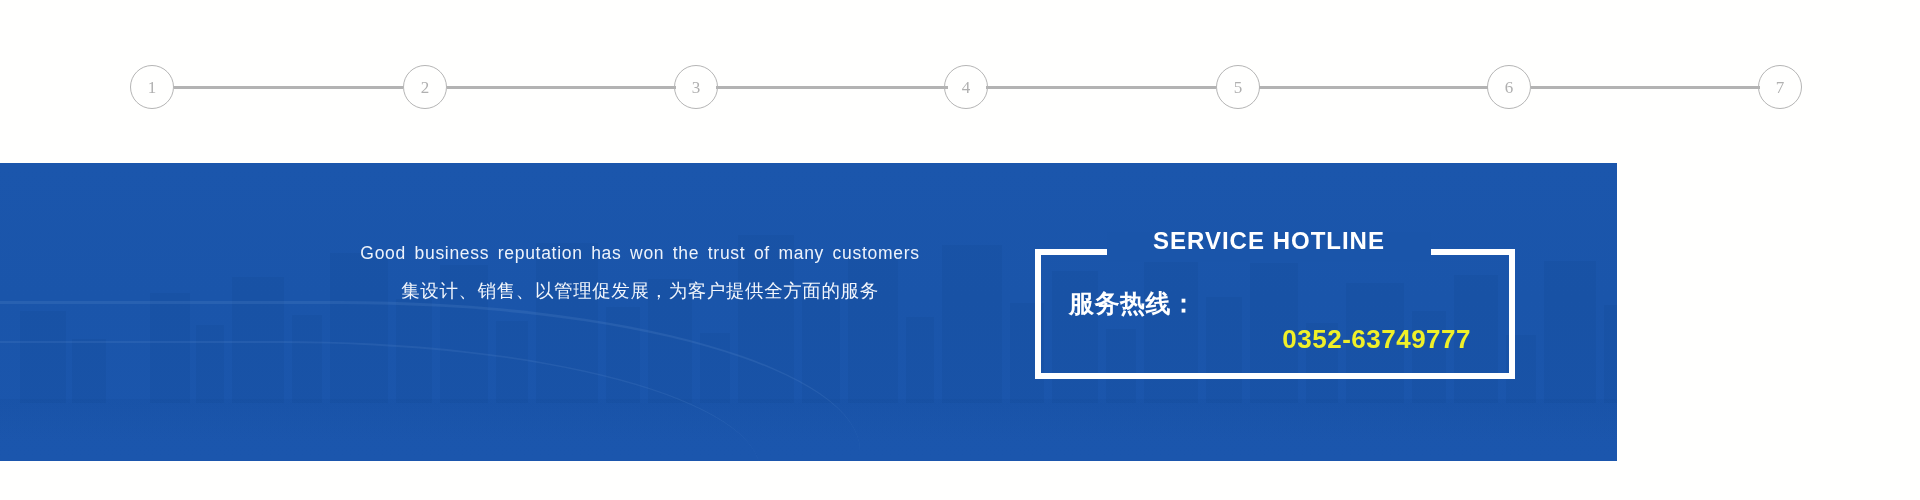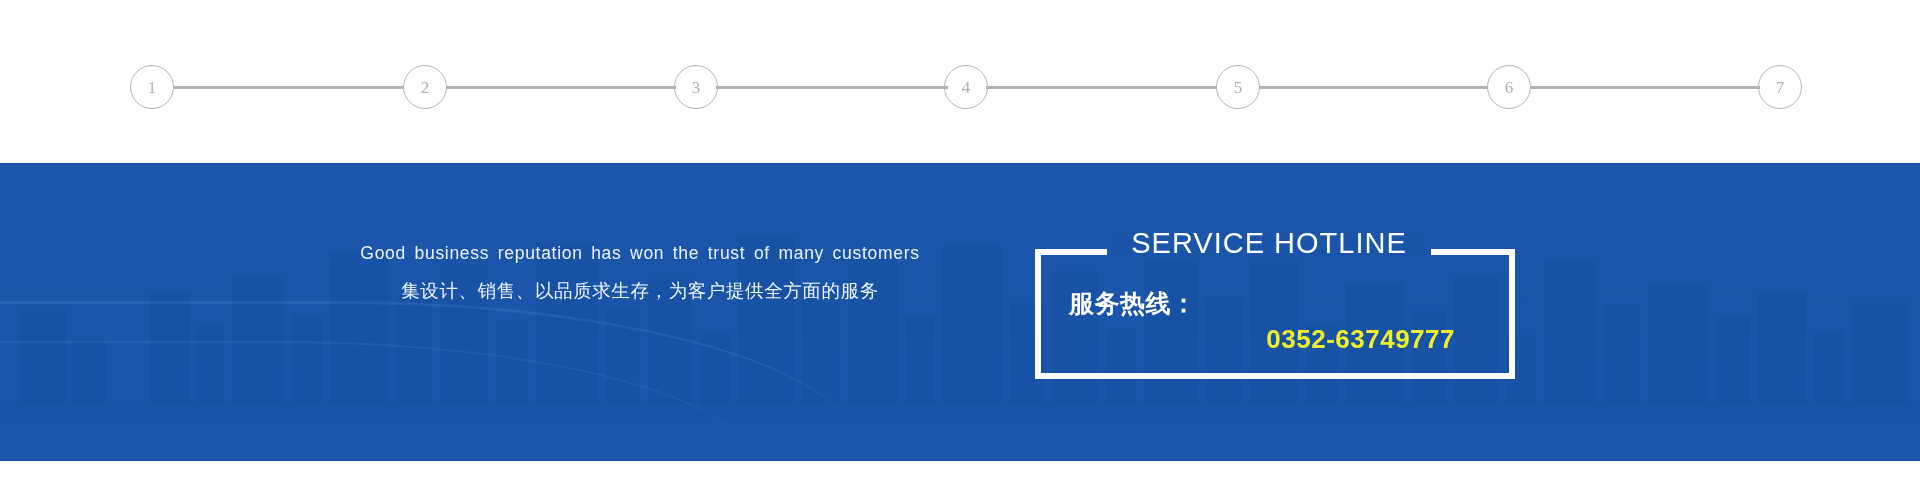--- a/index.html
+++ b/index.html
@@ -25,21 +25,21 @@
     background:transparent;
     display:flex; align-items:center; justify-content:center;
   }
   .step-node span {
     font-size:17px; color:#b0b0b0; line-height:1;
     font-family:"Liberation Serif","DejaVu Serif",serif;
   }
 
   
   #band {
-    position:absolute; left:0; top:163px; width:1920px; height:298px;
+    position:absolute; left:0; top:163px; width:1617px; height:298px;
     background:
       linear-gradient(180deg,#1b56ac 0%,#1a55aa 45%,#1b56ad 100%);
     overflow:hidden;
   }
   
   .sky { position:absolute; bottom:58px; opacity:.10; background:#0a3c84; }
   .ground {
     position:absolute; left:0; bottom:0; width:1920px; height:62px;
     background:linear-gradient(180deg, rgba(10,60,132,.10), rgba(27,86,172,0) 70%);
   }
@@ -84,25 +84,25 @@
     position:absolute; inset:0;
     border:6px solid #ffffff;
   }
   #hotline .notch {
     position:absolute; top:-17px; left:72px; width:324px; height:30px;
     background:#1a55aa;
   }
   #hotline .title {
     position:absolute; top:-22px; left:72px; width:324px;
     text-align:center; color:#ffffff;
-    font-size:29px; font-weight:400; letter-spacing:1px;
+    font-size:24px; font-weight:700; letter-spacing:1px;
     white-space:nowrap;
   }
   #hotline .rows {
-    position:absolute; left:0; right:16px; top:38px;
+    position:absolute; left:0; right:0; top:38px;
     padding:0 22px 0 34px;
   }
   .hl-row { display:flex; align-items:baseline; white-space:nowrap; }
   .hl-row.r1 { justify-content:flex-start; }
   .hl-row.r2 { justify-content:flex-end; padding-right:22px; margin-top:4px; }
   .hl-label {
     font-size:25px; font-weight:bold; color:#ffffff; letter-spacing:.5px;
   }
   .hl-num {
     font-size:26px; font-weight:bold; color:#f2f27a; color:#f0f028;
@@ -192,21 +192,21 @@
       <div class="sky" style="left:1758px;bottom:58px; width:48px;  height:110px;"></div>
       <div class="sky" style="left:1814px;bottom:58px; width:30px;  height:72px;"></div>
       <div class="sky" style="left:1852px;bottom:58px; width:56px;  height:100px;"></div>
       <div class="ground"></div>
       <div class="road"></div>
       <div class="road2"></div>
     </div>
 
     <div id="slogan">
       <div class="eng">Good business  reputation has  won  the  trust  of  many  customers</div>
-      <div class="cn-sub">集设计、销售、以品质求生存，为客户提供全方面的服务</div>
+      <div class="cn-sub">集设计、销售、以管理促发展，为客户提供全方面的服务</div>
     </div>
 
     <div id="hotline">
       <div class="frame"></div>
       <div class="notch"></div>
       <div class="title">SERVICE  HOTLINE</div>
       <div class="rows">
         <div class="hl-row r1">
           <span class="hl-label">服务热线：</span>
         </div>

